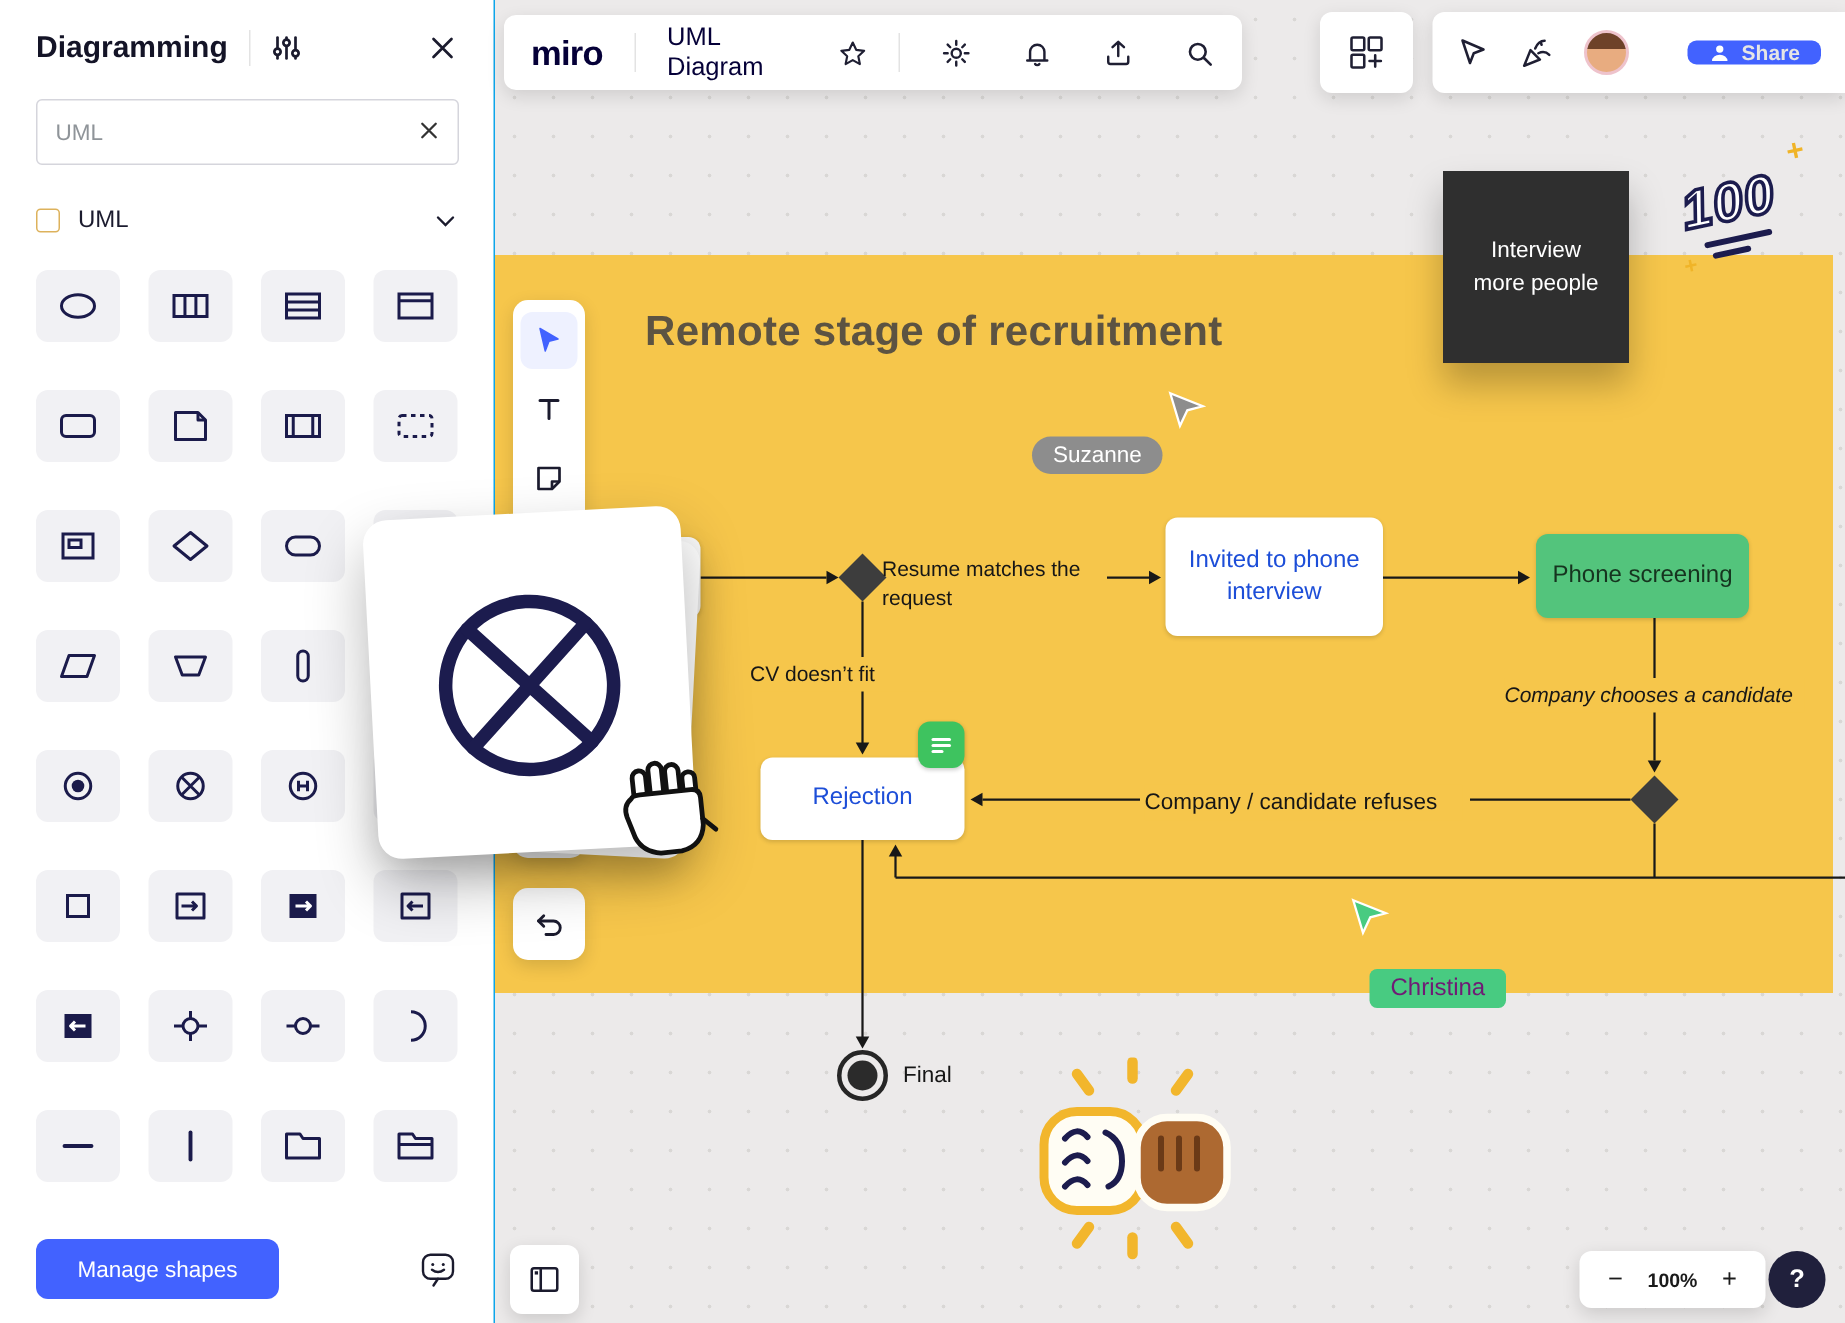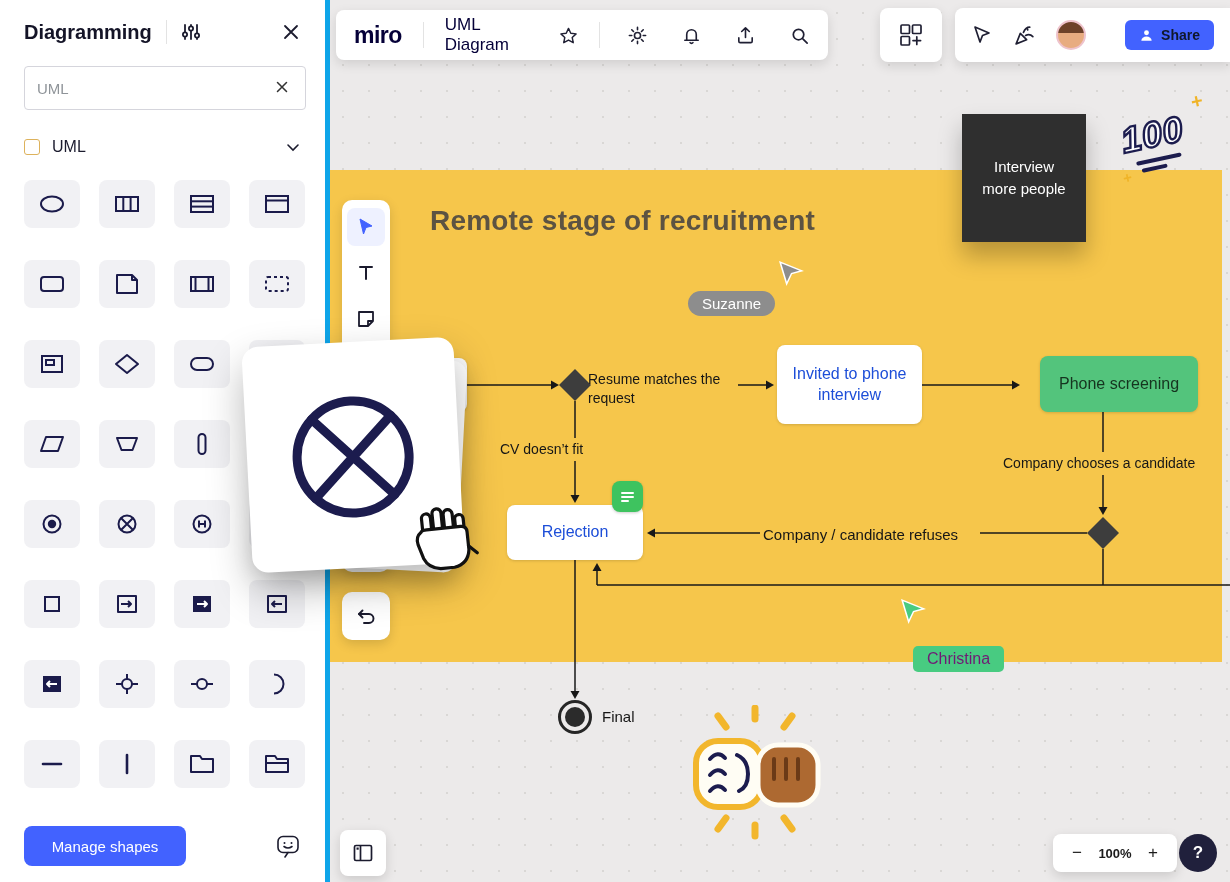--- a/index.html
+++ b/index.html
@@ -1,21 +1,21 @@
 <!DOCTYPE html>
 <html><head>
 <meta charset="utf-8">
 <style>
   * { box-sizing: border-box; margin: 0; padding: 0; }
   html,body { width:1230px; height:882px; overflow:hidden; }
   body { font-family:"Liberation Sans", sans-serif; background:#ebebeb; }
   .page { position:relative; width:1230px; height:882px; }
 
   
-  .sidebar { position:absolute; left:0; top:0; width:330px; height:882px; background:#fff; z-index:10; border-right:5px solid #0ea5e9; }
+  .sidebar { position:absolute; left:0; top:0; width:330px; height:882px; background:#fff; z-index:10; border-right:1px solid #0ea5e9; }
   .sb-header { display:flex; align-items:center; padding:20px 24px 0 24px; }
   .sb-title { font-size:20px; font-weight:700; color:#141427; }
   .sb-sliders { margin-left:14px; padding-left:14px; border-left:1px solid #e3e3e3; height:24px; display:flex; align-items:center; cursor:pointer; }
   .sb-close { margin-left:auto; cursor:pointer; display:flex; }
   .sb-search { position:relative; margin:22px 24px 0 24px; }
   .sb-search input { width:282px; height:44px; border:1px solid #d5d5dc; border-radius:4px; padding:0 38px 0 12px; font-size:15px; color:#8f9499; font-family:inherit; outline:none; }
   .sb-search .clear { position:absolute; right:10px; top:12px; cursor:pointer; }
   .sb-section { display:flex; align-items:center; margin:28px 24px 0 24px; }
   .checkbox { width:16px; height:16px; border:1.6px solid #ddb25c; border-radius:3px; margin-right:12px; cursor:pointer; }
   .sb-section-label { font-size:16px; font-weight:500; color:#1b1b2e; }
@@ -73,21 +73,21 @@
 
   
   .topbar { position:absolute; left:336px; top:10px; width:492px; height:50px; background:#fff; border-radius:8px; box-shadow:0 4px 12px rgba(0,0,0,.12); display:flex; align-items:center; padding:0 18px; gap:21px; z-index:20; }
   .logo { font-size:23px; font-weight:800; color:#050038; letter-spacing:-.5px; cursor:pointer; }
   .vdiv { width:1px; height:26px; background:#e3e3e3; }
   .board-title { font-size:17px; color:#050038; cursor:text; }
   .tb-icon { display:flex; cursor:pointer; }
   .right-sq { position:absolute; left:880px; top:8px; width:62px; height:54px; background:#fff; border-radius:8px; box-shadow:0 4px 12px rgba(0,0,0,.12); display:flex; align-items:center; justify-content:center; z-index:20; cursor:pointer; }
   .right-bar { position:absolute; left:955px; top:8px; width:275px; height:54px; background:#fff; border-radius:8px 0 0 8px; box-shadow:0 4px 12px rgba(0,0,0,.12); display:flex; align-items:center; padding:0 16px; gap:20px; z-index:20; }
   .avatar { width:30px; height:30px; border-radius:50%; border:2px solid #eec3cc; background:linear-gradient(180deg,#6e4229 0 42%, #e8ac80 42%); cursor:pointer; }
-  .share-btn { margin-left:auto; height:30px; background:#4262ff; color:#0f172a; border:none; border-radius:6px; font-size:14px; font-weight:600; font-family:inherit; display:flex; align-items:center; gap:7px; padding:0 14px; cursor:pointer; }
+  .share-btn { margin-left:auto; height:16px; background:#4262ff; color:#e5e5e5; border:none; border-radius:6px; font-size:14px; font-weight:600; font-family:inherit; display:flex; align-items:center; gap:7px; padding:0 14px; cursor:pointer; }
 
   
   .drag-shadow { position:absolute; left:262px; top:356px; width:200px; height:212px; background:#fff; border-radius:14px; transform:rotate(3deg); box-shadow:0 10px 24px rgba(0,0,0,.18); z-index:49; }
   .drag-card { position:absolute; left:247px; top:342px; width:212px; height:226px; background:#fff; border-radius:16px; transform:rotate(-3deg); box-shadow:0 18px 40px rgba(0,0,0,.28); z-index:50; display:flex; align-items:center; justify-content:center; cursor:grabbing; }
   .hand-cursor { position:absolute; left:408px; top:500px; z-index:51; transform:rotate(-6deg); }
 </style>
 </head>
 <body>
 
 <div class="page">
@@ -121,40 +121,40 @@
         <polygon points="245,699 240.5,691 249.5,691"></polygon>
       </g>
       <polygon points="245,369 261,385 245,401 229,385" fill="#3d3d3d"></polygon>
       <polygon points="773,517 789,533 773,549 757,533" fill="#3d3d3d"></polygon>
     </svg>
 
     <div class="node" style="left:60px;top:358px;width:77px;height:54px;"></div>
     <div class="node" style="left:447px;top:345px;width:145px;height:79px;padding:0 10px;">
       <span>Invited to phone interview</span>
     </div>
-    <div class="node green" style="left:694px;top:356px;width:158px;height:56px;margin-left:16px;">
+    <div class="node green" style="left:694px;top:356px;width:142px;height:56px;">
       <span>Phone screening</span>
     </div>
     <div class="node" style="left:177px;top:505px;width:136px;height:55px;">
       <span>Rejection</span>
     </div>
 
     <div class="comment-badge">
       <svg width="17" height="15" viewBox="0 0 17 15">
           <g stroke="#fff" stroke-width="2" stroke-linecap="round">
             <line x1="3" y1="4" x2="14" y2="4"></line>
             <line x1="3" y1="8" x2="14" y2="8"></line>
             <line x1="3" y1="12" x2="9" y2="12"></line>
           </g>
         </svg>
     </div>
 
     <div class="dlabel" style="left:258px;top:370px;width:150px;">Resume matches the request</div>
     <div class="dlabel ybg" style="left:170px;top:438px;width:150px;padding:2px 0;">CV doesn’t fit</div>
-    <div class="dlabel ybg" style="left:673px;top:452px;width:200px;padding:2px 0;">Company chooses a candidate</div>
+    <div class="dlabel ybg" style="left:673px;top:452px;width:200px;padding:2px 0;font-style:italic;">Company chooses a candidate</div>
     <div class="dlabel ybg" style="left:433px;top:523px;width:212px;font-size:15px;padding:2px 0;">Company / candidate refuses</div>
 
     <div class="final-outer">
         <div class="final-inner"></div>
       </div>
     <div class="final-label">Final</div>
 
     <div class="sticky">
       <span>Interview more people</span>
     </div>

